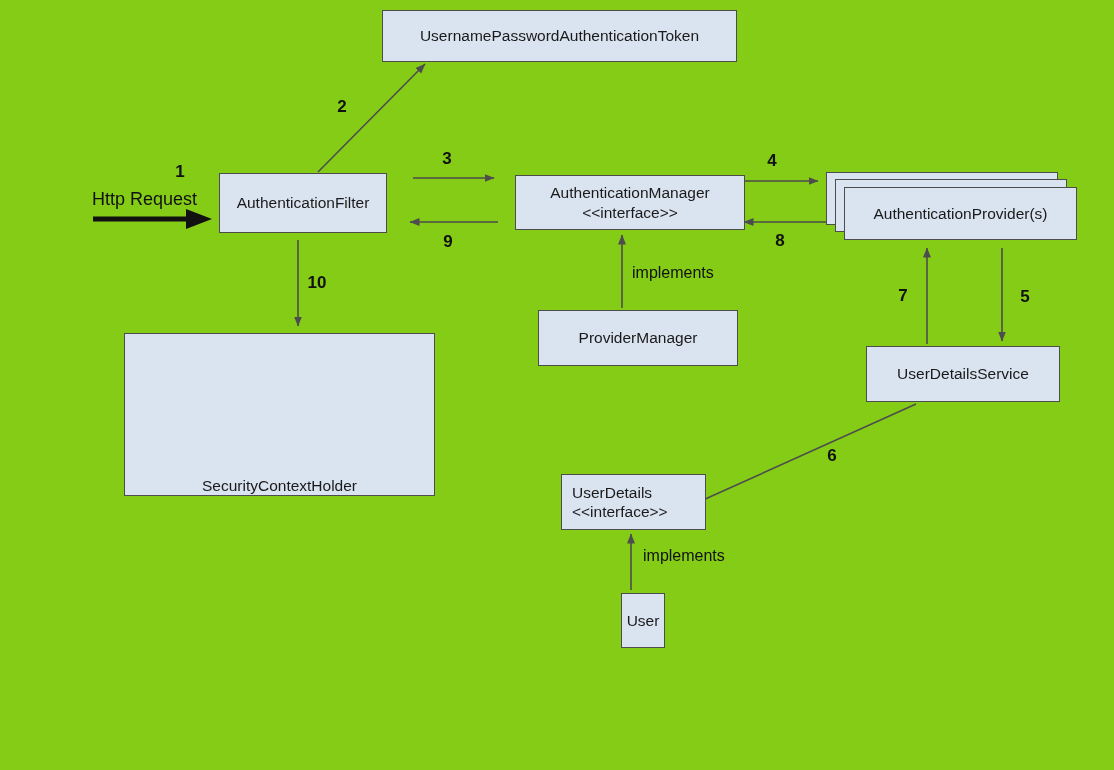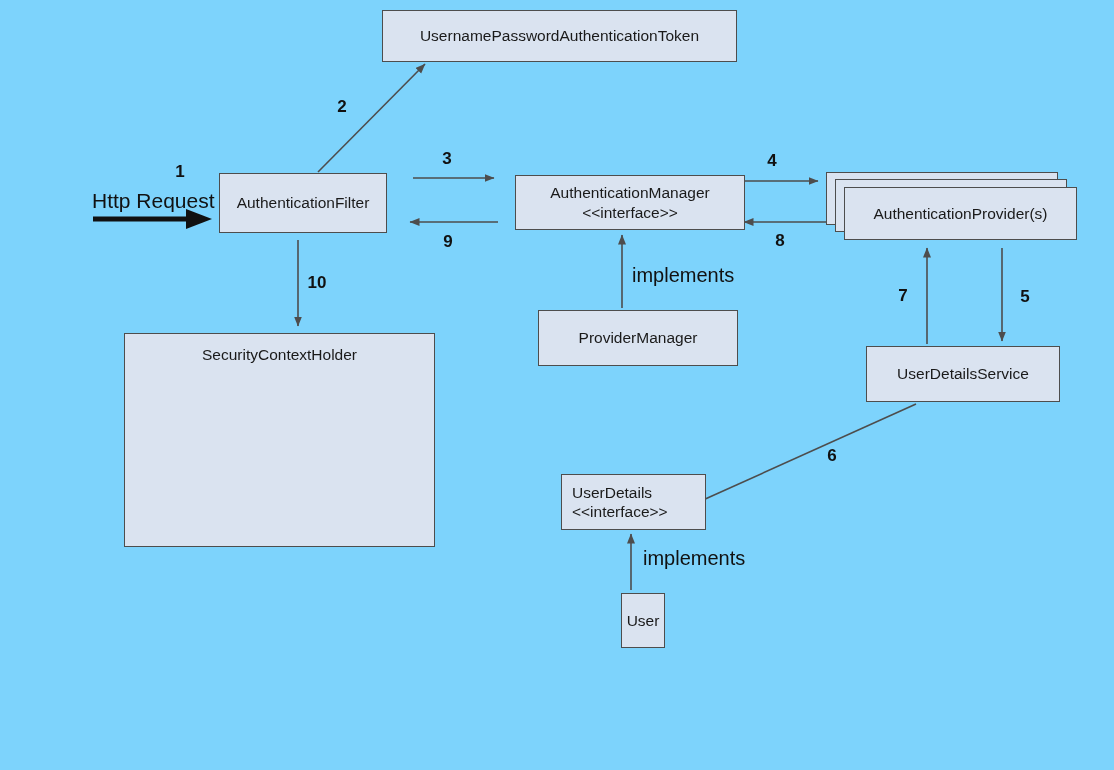--- a/index.html
+++ b/index.html
@@ -3,21 +3,21 @@
 <meta charset="utf-8">
 <style>
   * { margin: 0; padding: 0; box-sizing: border-box; }
   html, body { background: #ffffff; }
   body { font-family: "Liberation Sans", "DejaVu Sans", sans-serif; }
 
   .canvas {
     position: relative;
     width: 1114px;
     height: 770px;
-    background: #7dd3fc;
+    background: #84cc16;
     overflow: hidden;
   }
 
   .wires {
     position: absolute;
     inset: 0;
     width: 1114px;
     height: 770px;
   }
 
@@ -41,22 +41,22 @@
   #box-prov-back        { left: 826px; top: 172px; width: 232px; height: 53px; }
   #box-prov-mid         { left: 835px; top: 179px; width: 232px; height: 53px; }
   #box-prov-front       { left: 844px; top: 187px; width: 233px; height: 53px; }
   #box-provider-manager { left: 538px; top: 310px; width: 200px; height: 56px; }
   #box-uds              { left: 866px; top: 346px; width: 194px; height: 56px; }
   #box-user-details     { left: 561px; top: 474px; width: 145px; height: 56px;
                           justify-content: flex-start; text-align: left; padding-left: 10px; }
   #box-user             { left: 621px; top: 593px; width: 44px;  height: 55px; }
 
   
-  #box-sch  { left: 124px; top: 333px; width: 311px; height: 214px;
-              justify-content: center; align-items: flex-start; padding-top: 11px; }
+  #box-sch  { left: 124px; top: 333px; width: 311px; height: 163px;
+              justify-content: center; align-items: flex-end; padding-top: 11px; }
   #box-sc   { position: absolute; left: 18px; top: 42px; width: 266px; height: 123px;
               background: #dae3f0; border: 1.6px solid #4d4d4d;
               display: flex; justify-content: center; align-items: flex-start;
               padding-top: 9px; font-size: 15.5px; }
   #box-auth { position: absolute; left: 29px; top: 48px; width: 206px; height: 54px;
               background: #dae3f0; border: 1.6px solid #4d4d4d;
               display: flex; justify-content: center; align-items: center; font-size: 15.5px; }
 
   .edge-num {
     position: absolute;
@@ -71,24 +71,24 @@
   #num-4  { left: 772px;  top: 161px; }
   #num-5  { left: 1025px; top: 297px; }
   #num-6  { left: 832px;  top: 456px; }
   #num-7  { left: 903px;  top: 296px; }
   #num-8  { left: 780px;  top: 241px; }
   #num-9  { left: 448px;  top: 242px; }
   #num-10 { left: 317px;  top: 283px; }
 
   .free-label {
     position: absolute;
-    font-size: 20px;
-    color: #111;
-  }
-  #lbl-http-request { left: 92px; top: 189px; font-size: 21px; }
+    font-size: 16px;
+    color: #111;
+  }
+  #lbl-http-request { left: 92px; top: 189px; font-size: 18px; }
   #lbl-impl-top     { left: 632px; top: 264px; }
   #lbl-impl-bottom  { left: 643px; top: 547px; }
 
   .footer { position: absolute; left: 126px; top: 607px; }
   .footer-title {
     font-weight: bold;
     font-size: 21px;
     line-height: 26px;
     color: #111;
   }

